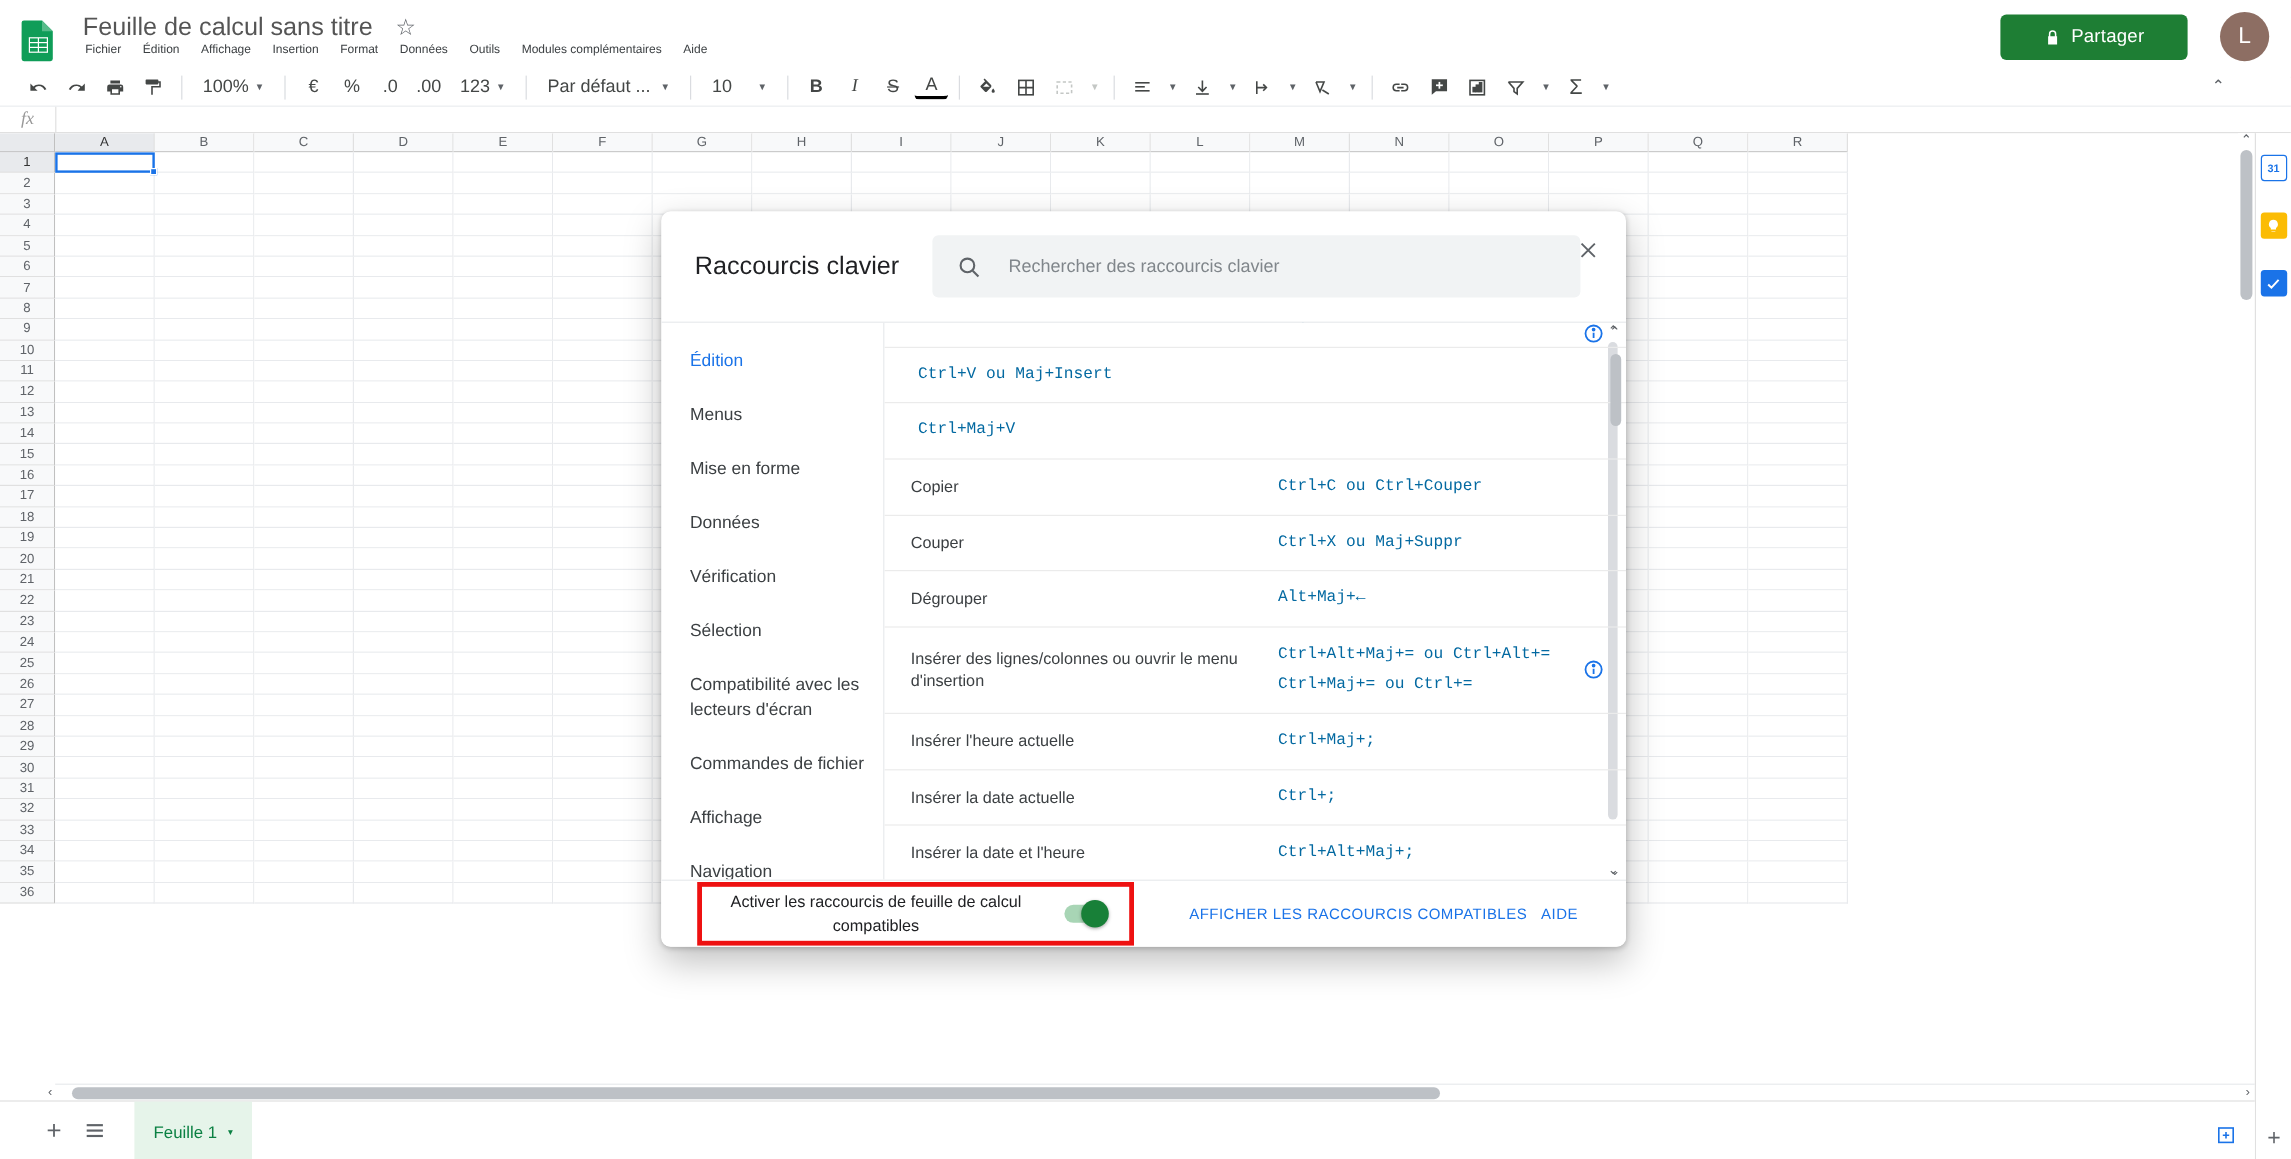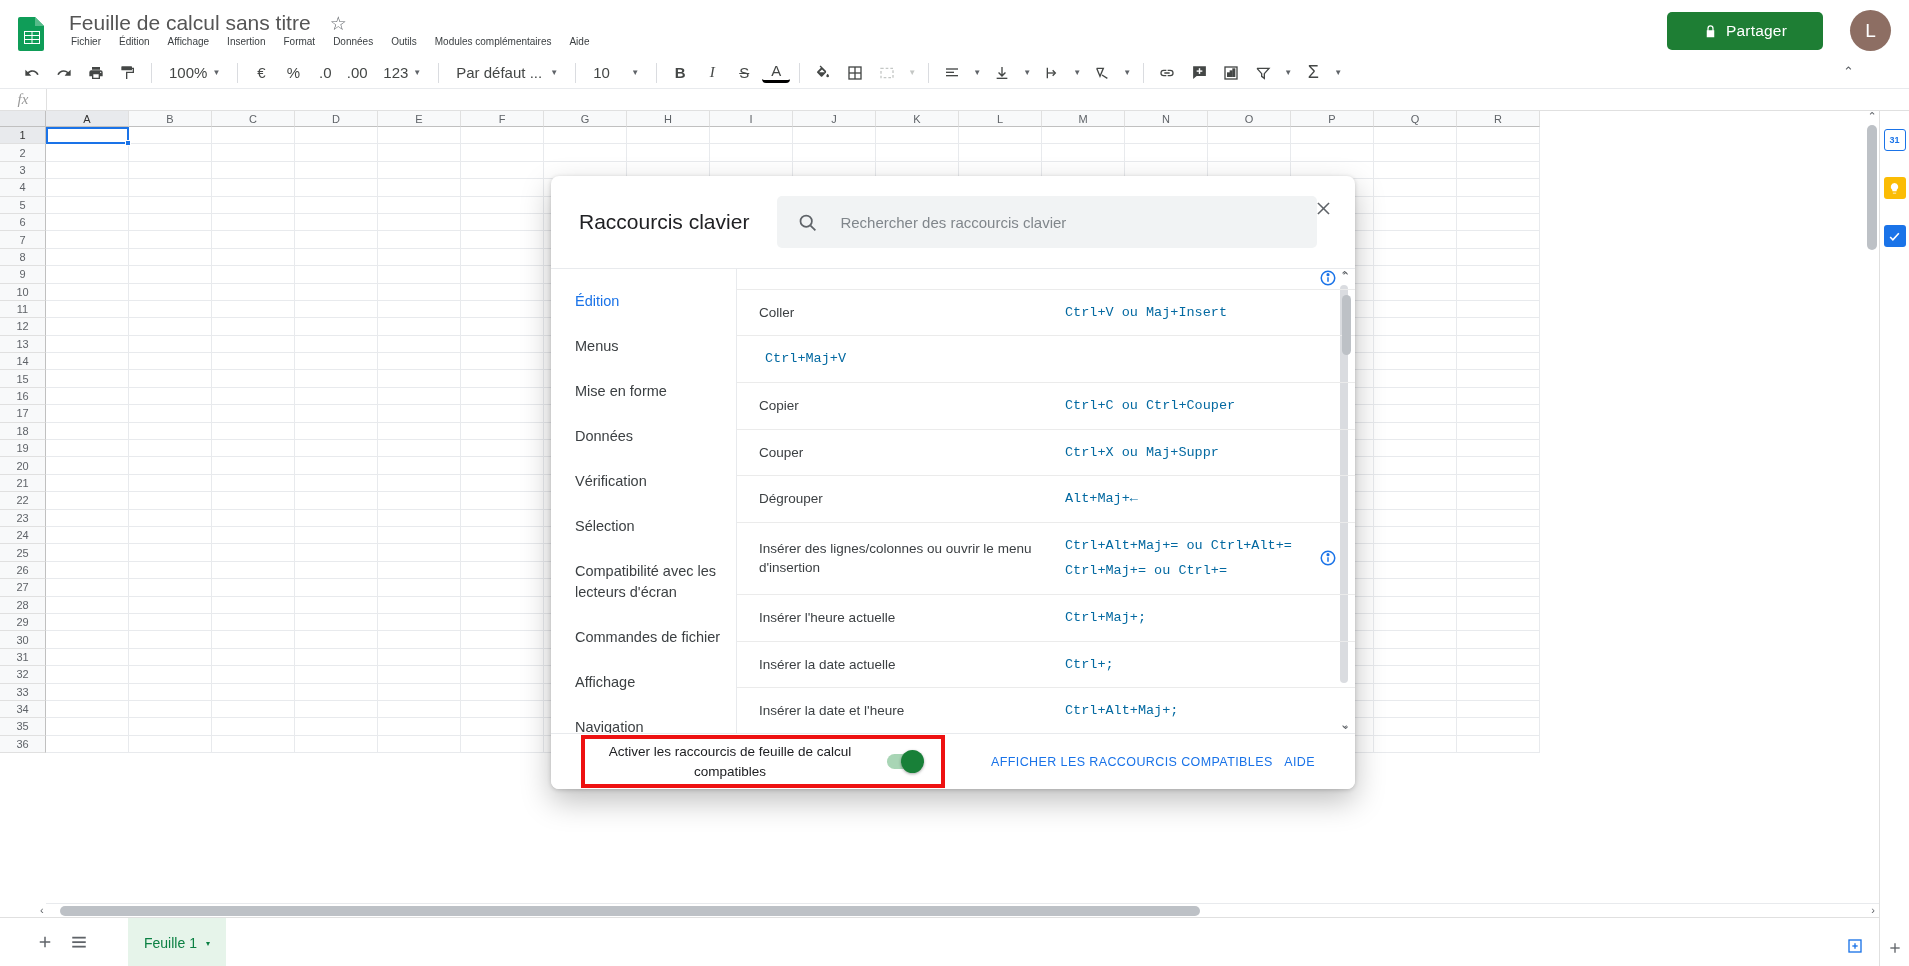--- a/index.html
+++ b/index.html
@@ -112,21 +112,21 @@
   .rail-keep { background: #fbbc04; color: #fff; }
   .rail-tasks { background: #1a73e8; color: #fff; }
   .rail-plus { position: absolute; bottom: 10px; font-size: 17px; color: #5f6368; }
   
   .bottombar {
     position: absolute; bottom: 0; left: 0; width: 1879px; height: 49px;
     background: #fff; border-top: 1px solid #e0e0e0; display: flex; align-items: center; padding-left: 28px; gap: 0;
   }
   .bb-icon { width: 34px; height: 34px; display: flex; align-items: center; justify-content: center; font-size: 19px; color: #5f6368; border-radius: 50%; }
   .sheet-tab {
-    margin-left: 32px; height: 48px; padding: 0 16px; background: #e6f4ea;
+    margin-left: 16px; height: 48px; padding: 0 16px; background: #e6f4ea;
     display: flex; align-items: center; gap: 9px; font-size: 14px; color: #0b8043;
     border-top: 2px solid transparent;
   }
   .sheet-tab .tcaret { font-size: 8px; color: #0b8043; }
   .bottom-right-plus { position: absolute; right: 46px; bottom: 12px; font-size: 15px; color: #1a73e8; }
   
   .overlay { position: absolute; inset: 0; }
   .modal {
     position: absolute; left: 551px; top: 176px; width: 804px; height: 613px;
     background: #fff; border-radius: 8px;
@@ -1286,21 +1286,20 @@
               </div>
               <div class="sc-info" style="top: auto; bottom: 2px; transform: none;">
                 <svg width="18" height="18" viewBox="0 0 24 24" fill="none" stroke="#1a73e8" stroke-width="2">
                   <circle cx="12" cy="12" r="9"></circle>
                   <line x1="12" y1="11" x2="12" y2="17"></line>
                   <circle cx="12" cy="7.5" r="1.1" fill="#1a73e8"></circle>
                 </svg>
               </div>
             </div>
             <div class="sc-row">
-              <div class="sc-desc">Coller</div>
               <div class="sc-keys">
                 <div>Ctrl+V ou Maj+Insert</div>
               </div>
             </div>
             <div class="sc-row">
               <div class="sc-keys">
                 <div>Ctrl+Maj+V</div>
               </div>
             </div>
             <div class="sc-row">

